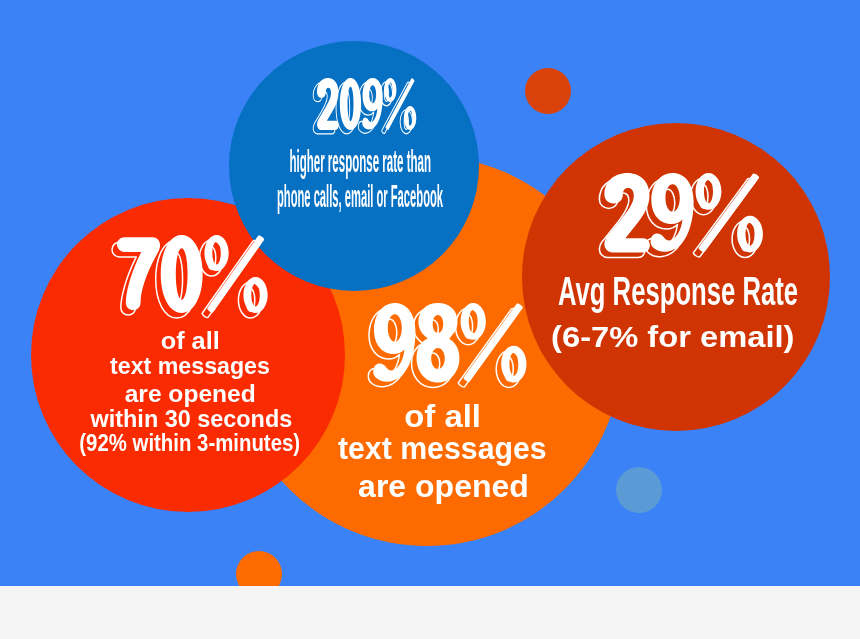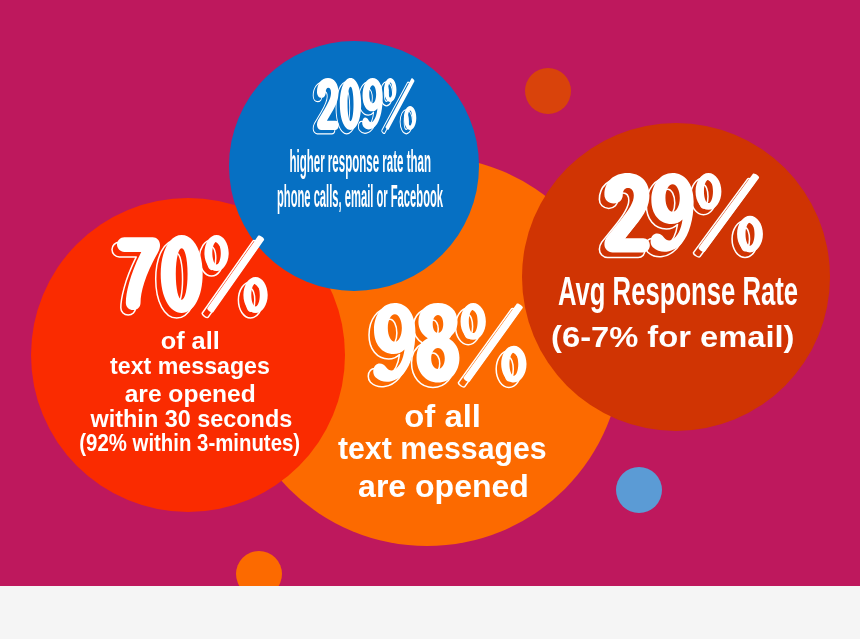--- a/index.html
+++ b/index.html
@@ -4,21 +4,21 @@
 <title>SMS text message response statistics</title>
 <style>
   html, body { margin:0; padding:0; }
   body {
     width:860px; height:639px; overflow:hidden; background:#f5f5f5;
     font-family:"Liberation Sans", sans-serif;
     -webkit-font-smoothing:antialiased;
   }
   #stage {
     position:relative; width:860px; height:586px;
-    background:#be185d; overflow:hidden;
+    background:#3b82f6; overflow:hidden;
   }
   .bubble { position:absolute; border-radius:50%; }
   .dot    { position:absolute; border-radius:50%; z-index:5; }
   .statwrap { position:absolute; z-index:10; }
   .statwrap svg { display:block; overflow:visible; }
   .caption {
     position:absolute; left:0; width:860px; z-index:10;
     text-align:center; color:#fff; font-weight:bold; white-space:nowrap;
     font-family:"Liberation Sans", sans-serif;
   }

